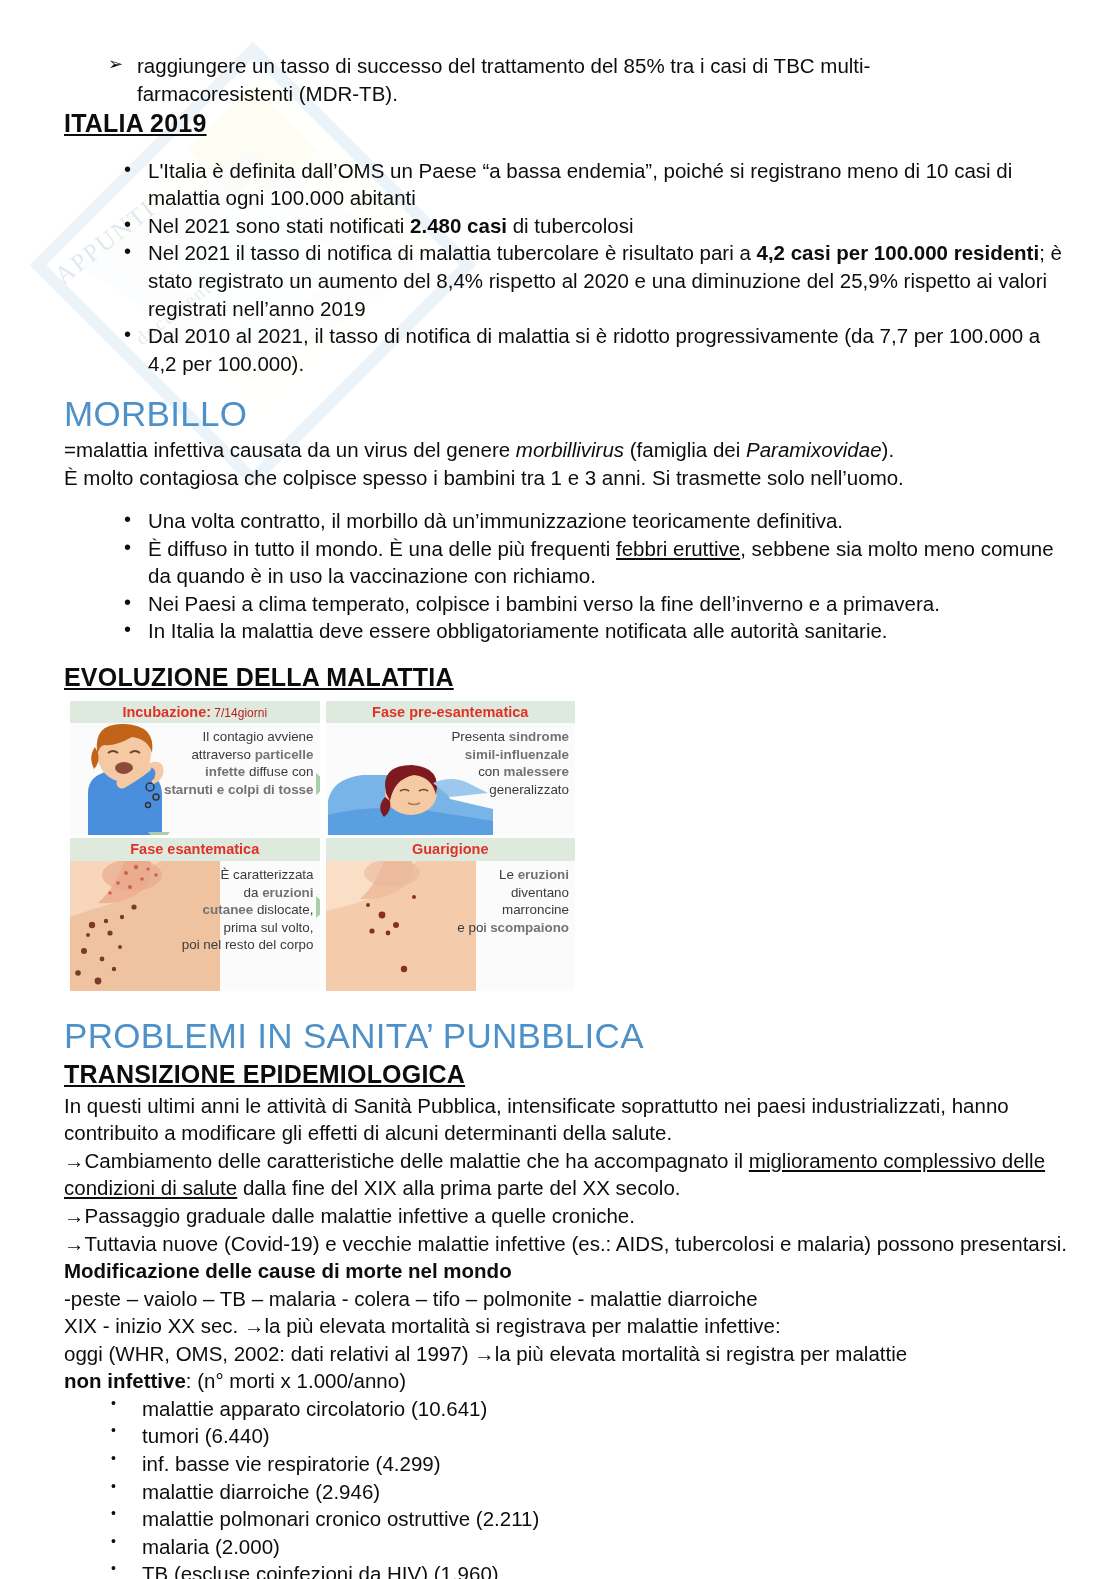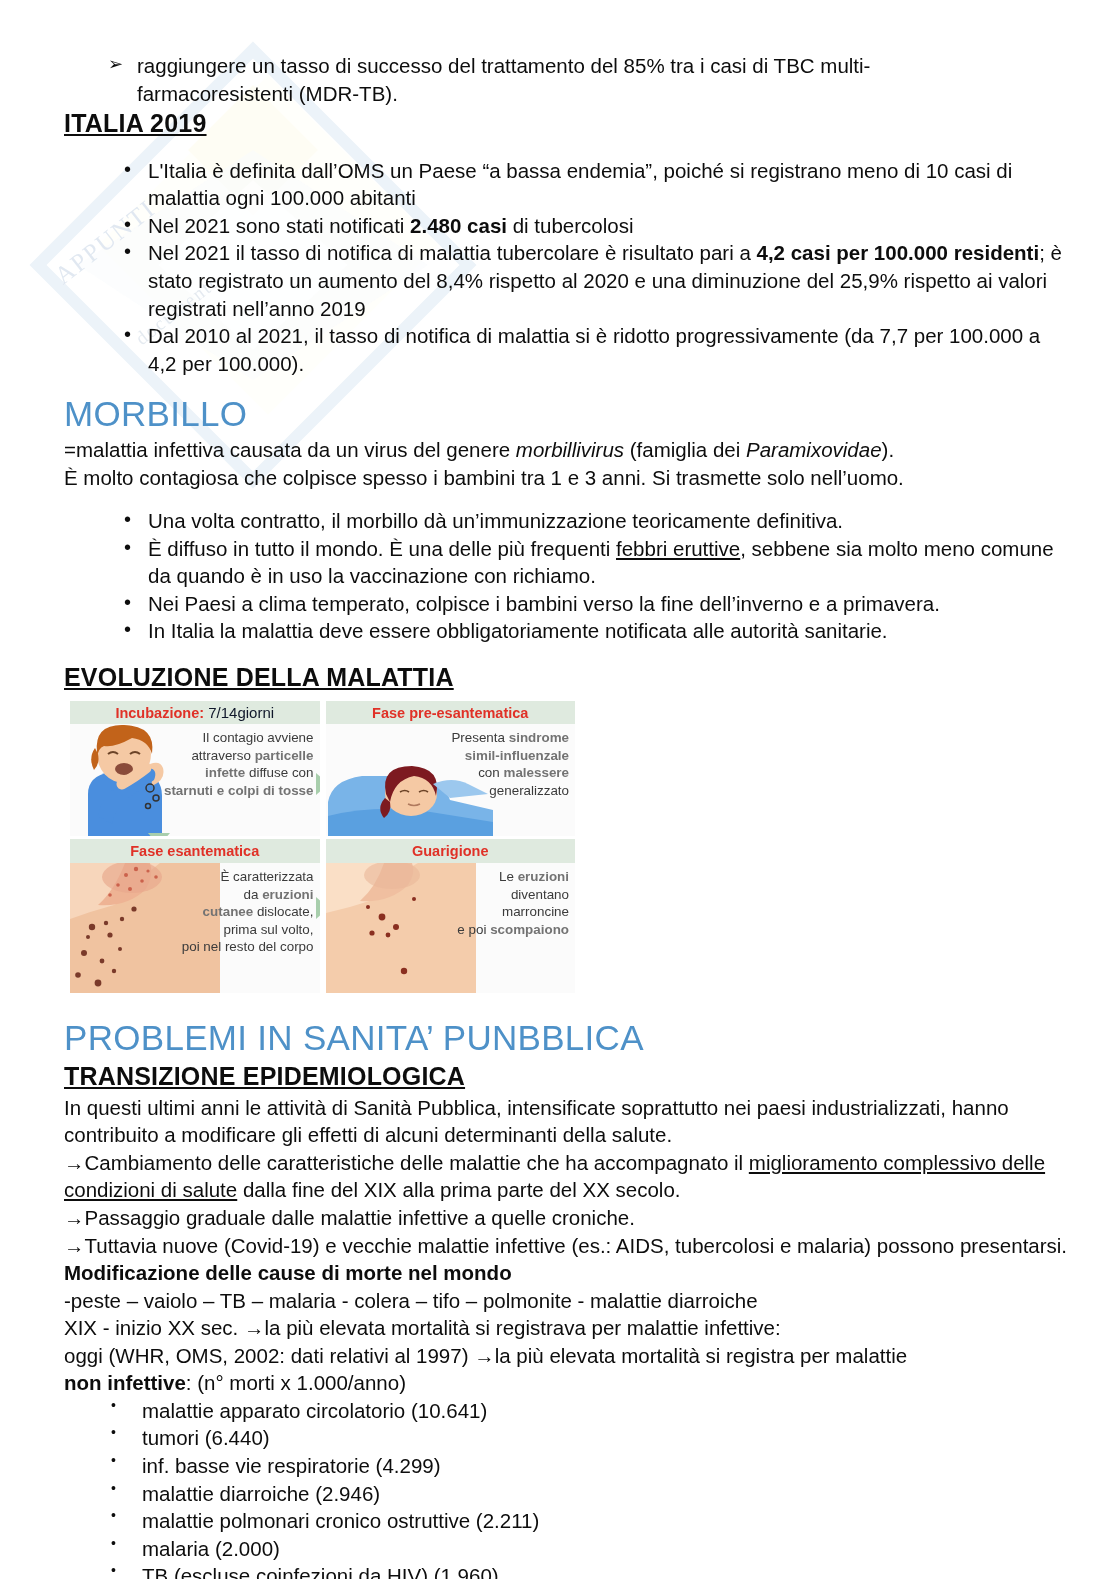--- a/index.html
+++ b/index.html
@@ -161,23 +161,23 @@
   .panel-head {
     background: #dfeadf;
     text-align: center;
     font-size: 14.5px;
     font-weight: bold;
     color: #e03127;
     padding: 4px 2px 3px 2px;
     line-height: 1.1;
   }
   .panel-head .sub {
-    color: #0f172a;
+    color: #b91c1c;
     font-weight: normal;
-    font-size: 15px;
+    font-size: 12px;
   }
   .panel-body {
     position: relative;
     height: 112px;
     font-size: 13.4px;
     line-height: 1.3;
     color: #3b3b3b;
     text-align: right;
     padding: 5px 6px 0 0;
     box-sizing: border-box;

